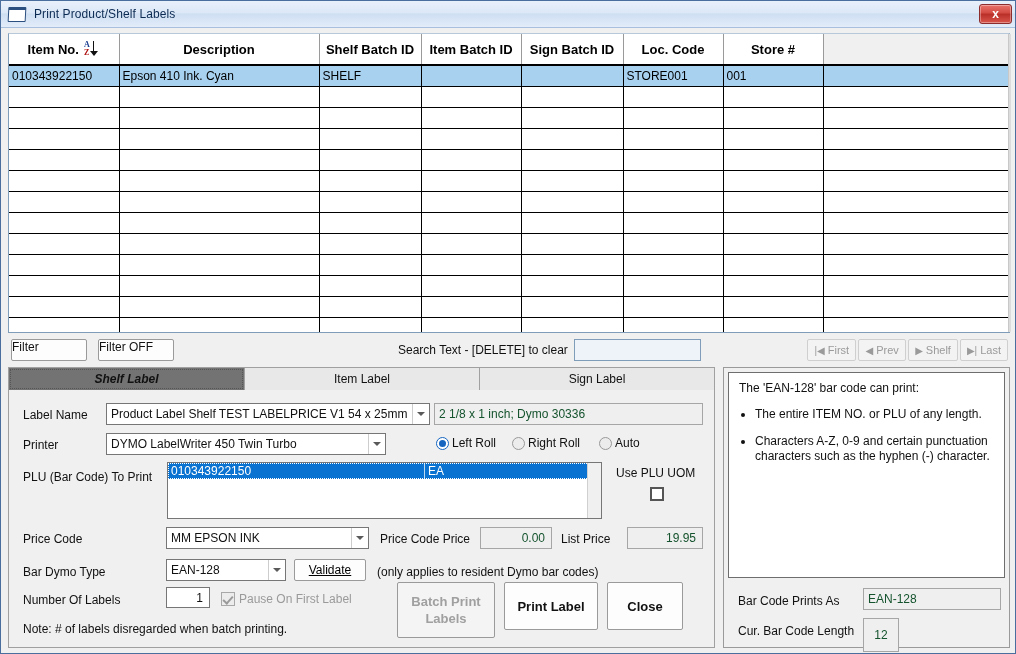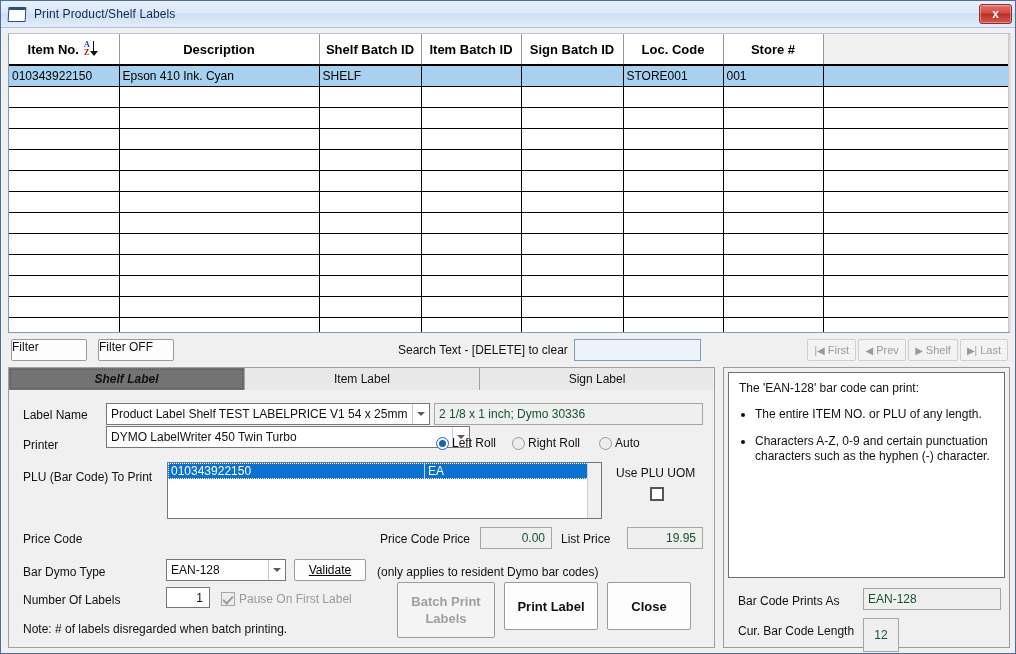--- a/index.html
+++ b/index.html
@@ -585,21 +585,21 @@
     <div class="lbl" style="left:14px; top:18px;">Label Name</div>
     <div class="combo" style="left:97px; top:13px; width:324px; height:22px;">
       <span class="txt">Product Label Shelf TEST LABELPRICE V1 54 x 25mm</span>
       <span class="arrow-box">
           <span class="chev"></span>
         </span>
     </div>
     <div class="fld readonly" style="left:425px; top:13px; width:269px; height:22px;">2 1/8 x 1 inch; Dymo 30336</div>
 
     <div class="lbl" style="left:14px; top:48px;">Printer</div>
-    <div class="combo" style="left:97px; top:36px; width:364px; height:22px;">
+    <div class="combo" style="left:97px; top:43px; width:280px; height:22px;">
       <span class="txt">DYMO LabelWriter 450 Twin Turbo</span>
       <span class="arrow-box">
           <span class="chev"></span>
         </span>
     </div>
 
     <div class="radio-wrap" style="left:427px; top:46px;">
       <span class="radio on"></span>
       <span>Left Roll</span>
     </div>
@@ -618,20 +618,26 @@
         <span class="c1">010343922150</span>
         <span class="c2">EA</span>
       </div>
       <div class="plu-scroll"></div>
     </div>
 
     <div class="lbl" style="left:607px; top:76px;">Use PLU UOM</div>
     <div style="position:absolute; left:641px; top:97px;"><span class="chk"></span></div>
 
     <div class="lbl" style="left:14px; top:142px;">Price Code</div>
+    <div class="combo" style="left:157px; top:137px; width:203px; height:22px;">
+      <span class="txt">MM EPSON INK</span>
+      <span class="arrow-box">
+          <span class="chev"></span>
+        </span>
+    </div>
     <div class="lbl" style="left:371px; top:142px;">Price Code Price</div>
     <div class="fld readonly" style="left:471px; top:137px; width:72px; height:22px; justify-content:flex-end; padding-right:6px;">0.00</div>
     <div class="lbl" style="left:552px; top:142px;">List Price</div>
     <div class="fld readonly" style="left:618px; top:137px; width:76px; height:22px; justify-content:flex-end; padding-right:6px;">19.95</div>
 
     <div class="lbl" style="left:14px; top:175px;">Bar Dymo Type</div>
     <div class="combo" style="left:157px; top:169px; width:120px; height:22px;">
       <span class="txt">EAN-128</span>
       <span class="arrow-box">
           <span class="chev"></span>
@@ -650,21 +656,21 @@
     </div>
     <div class="note" style="left:14px; top:232px;">Note: # of labels disregarded when batch printing.</div>
 
     <div class="btn-big disabled" style="left:388px; top:192px; width:98px; height:56px; flex-direction:column;">
       <span>Batch Print</span>
       <span>Labels</span>
     </div>
     <div class="btn-big strong" style="left:495px; top:192px; width:94px; height:48px;">
       <span>Print Label</span>
     </div>
-    <div class="btn-big strong" style="left:598px; top:192px; width:84px; height:48px;">
+    <div class="btn-big strong" style="left:598px; top:192px; width:76px; height:48px;">
       <span>Close</span>
     </div>
   </div>
 
   <div class="info-panel">
     <div class="info-white">
       <p class="intro">The 'EAN-128' bar code can print:</p>
       <ul>
         <li>The entire ITEM NO. or PLU of any length.</li>
         <li>Characters A-Z, 0-9 and certain punctuation characters such as the hyphen (-) character.</li>

